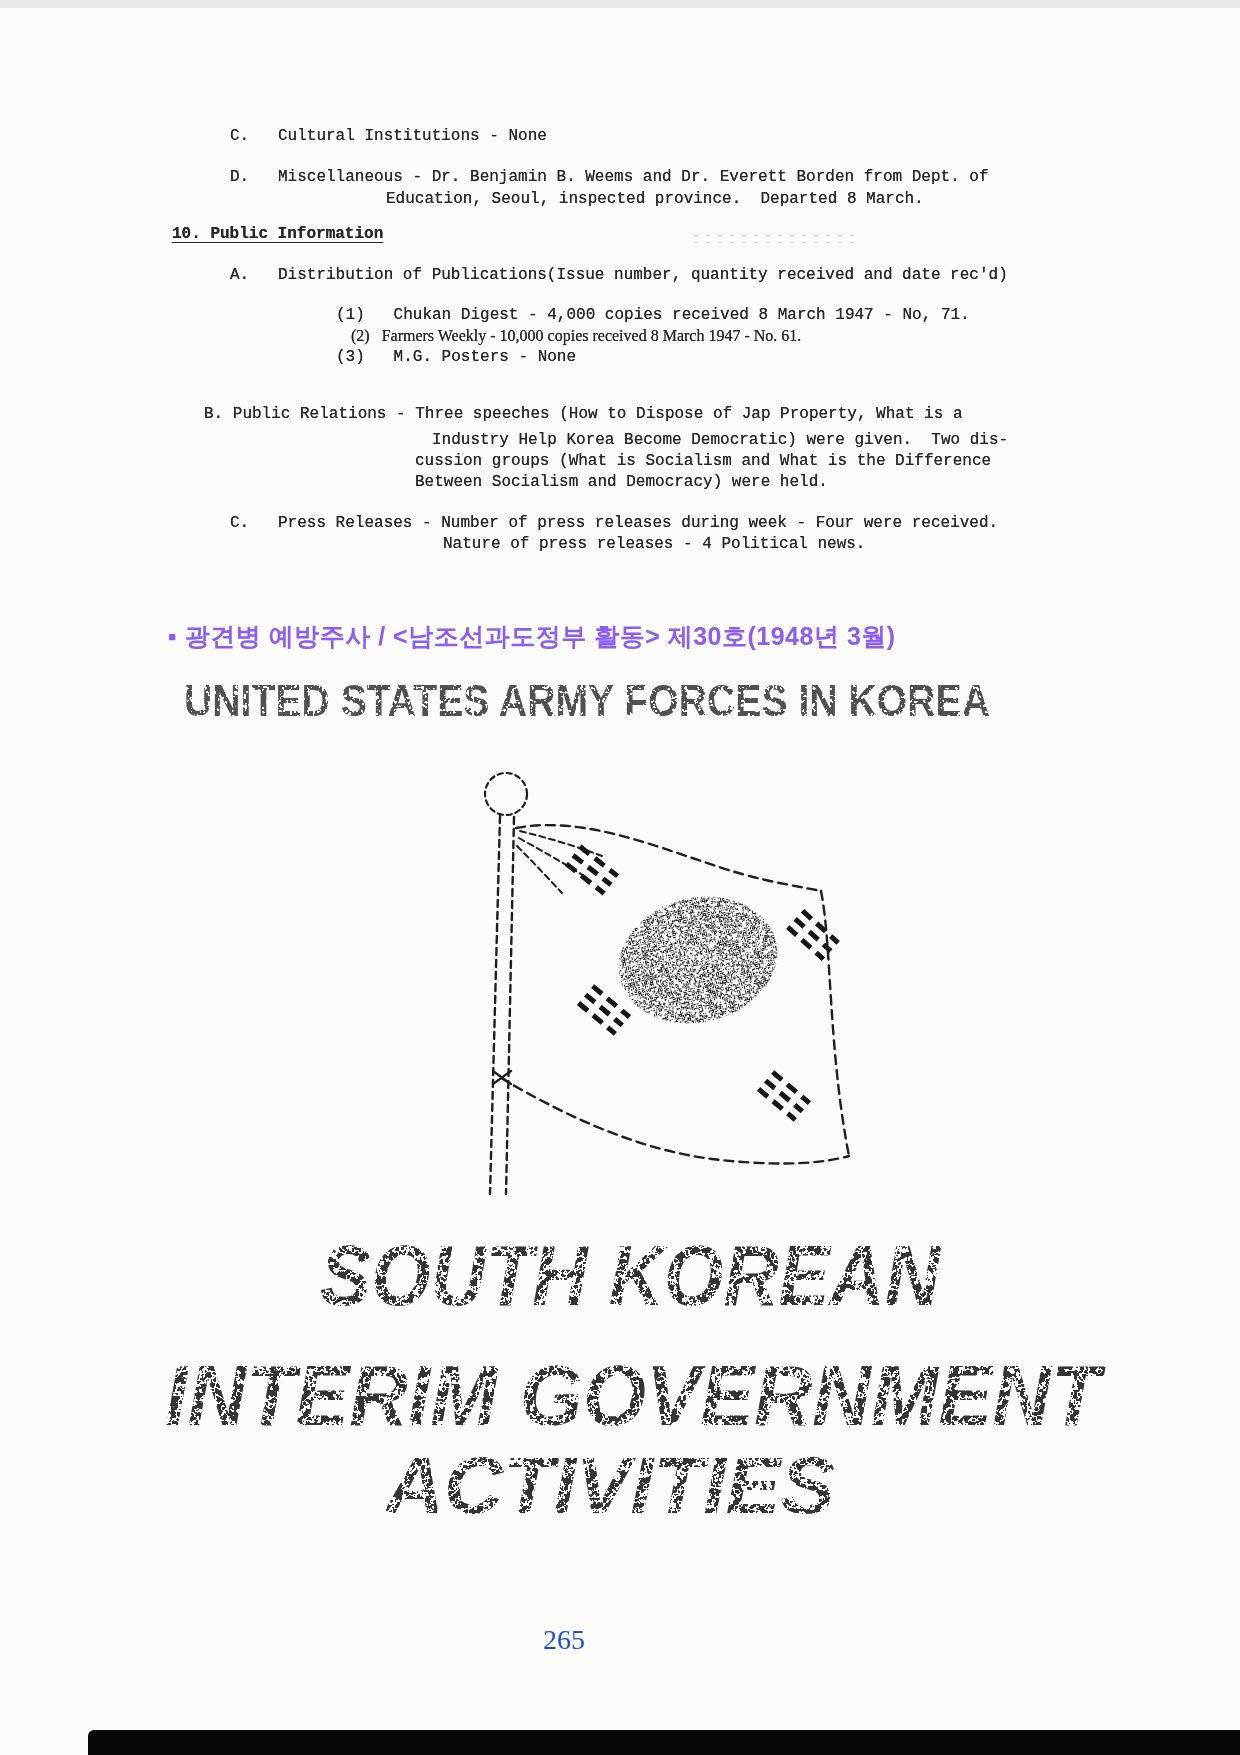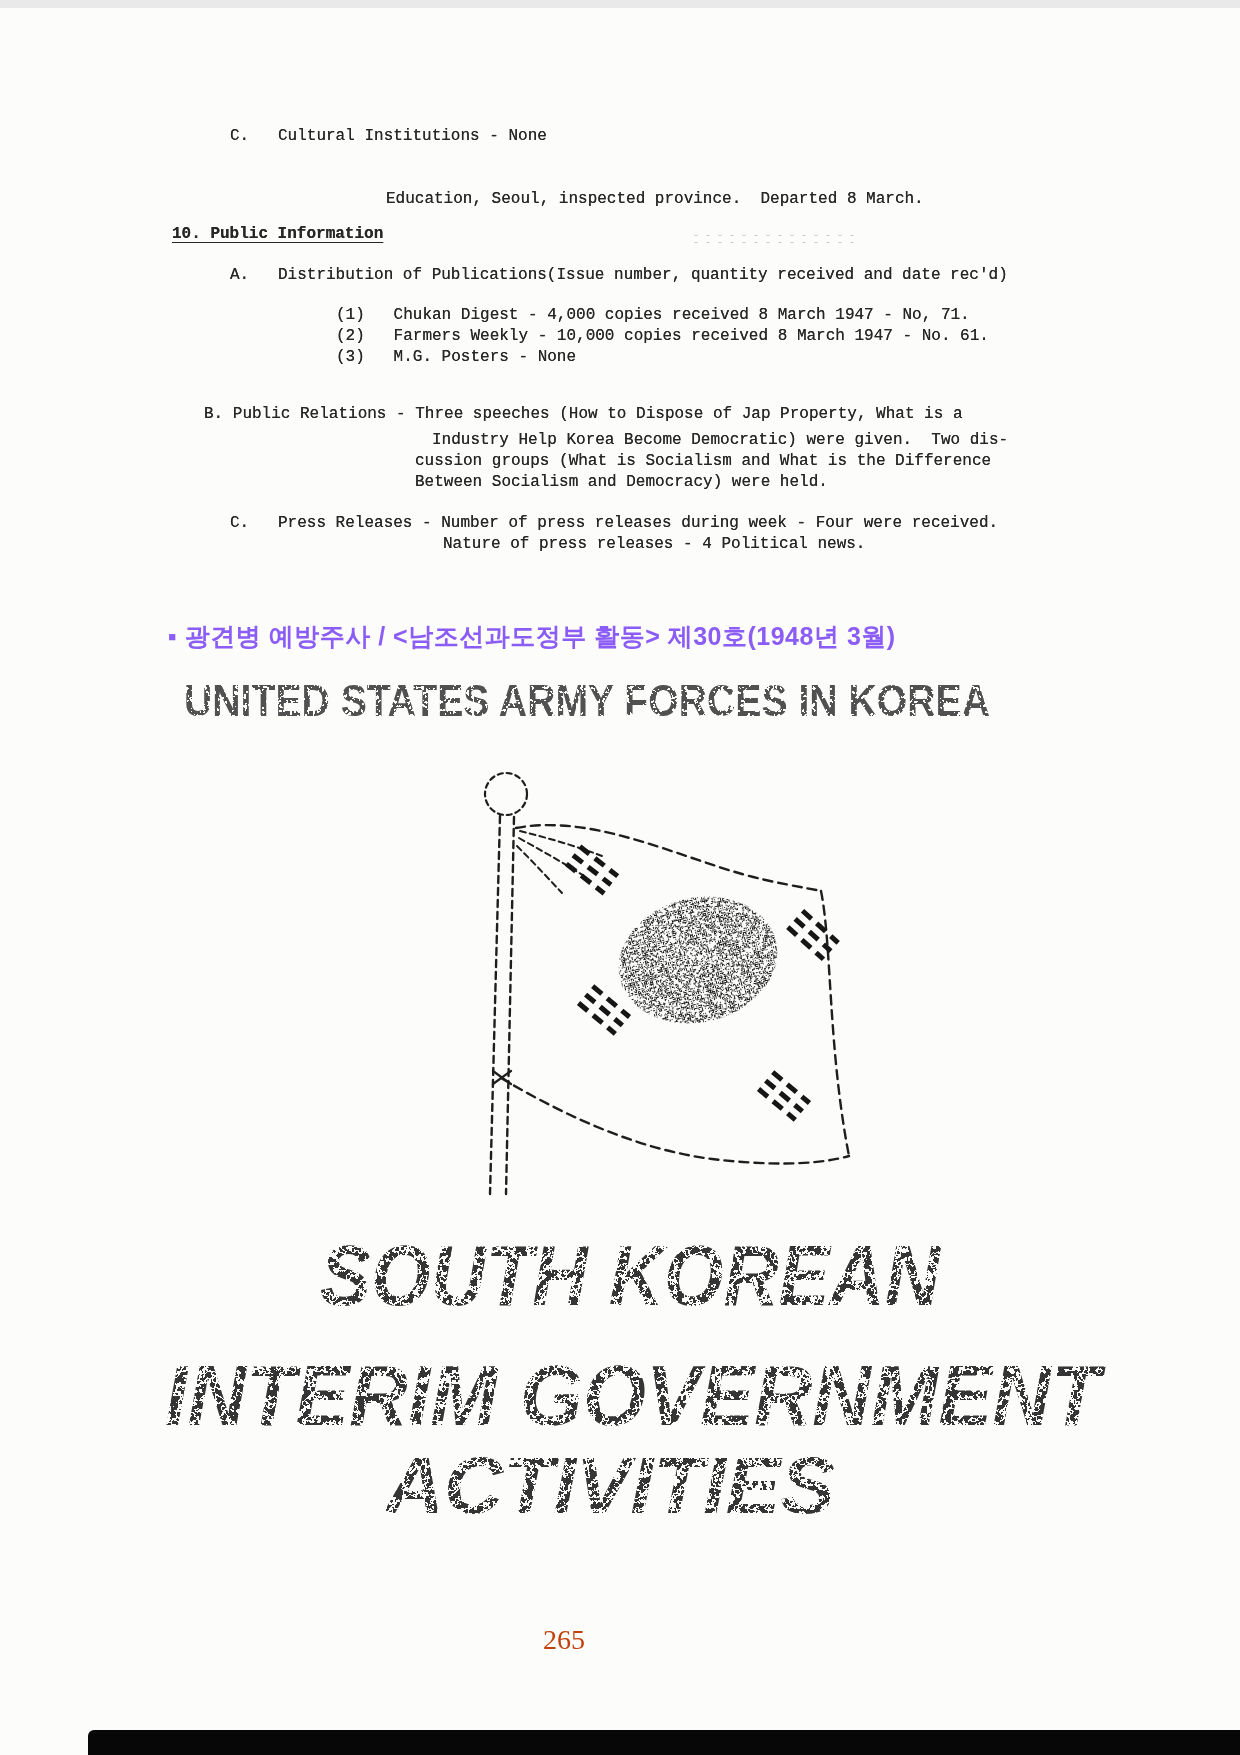--- a/index.html
+++ b/index.html
@@ -14,21 +14,21 @@
     font-family:"Liberation Mono","DejaVu Sans Mono",monospace;
     font-size:16px;line-height:20px;color:#272727;white-space:pre;
     text-shadow:0 0 .5px rgba(25,25,25,.85);
   }
   .l-c  {left:230px;top:118px;}
   .l-d1 {left:230px;top:159px;}
   .l-d2 {left:386px;top:181px;}
   .l-h  {left:172px;top:216px;font-weight:bold;text-decoration:underline;text-underline-offset:4px;}
   .l-a  {left:230px;top:257px;}
   .l-p1 {left:336px;top:297px;}
-  .l-p2 {left:336px;top:318px;}
+  .l-p2 {left:351px;top:318px;font-family:Liberation Serif, serif;}
   .l-p3 {left:336px;top:339px;}
   .l-b1 {left:204px;top:396px;}
   .l-b2 {left:415px;top:401px;}
   .l-b3 {left:432px;top:422px;font-family:Liberation Mono, monospace;}
   .l-b4 {left:415px;top:443px;}
   .l-b5 {left:415px;top:464px;}
   .l-r1 {left:230px;top:505px;}
   .l-r2 {left:443px;top:526px;}
   
   .smudge{
@@ -37,34 +37,35 @@
     background-size:12px 7px;filter:blur(.6px);opacity:.8;
   }
   
   .caption{
     position:absolute;left:168px;top:612px;
     font-family:"Liberation Sans","DejaVu Sans",sans-serif;
     font-size:25px;font-weight:bold;color:#8b5cf6;letter-spacing:.5px;white-space:pre;
   }
   .pagenum{
     position:absolute;left:0;top:1616px;width:1128px;text-align:center;
-    font-family:"Liberation Serif",serif;font-size:28px;color:#c2410c;
+    font-family:"Liberation Serif",serif;font-size:28px;color:#1d4ed8;
   }
   .bottombar{
     position:absolute;left:88px;top:1722px;width:1152px;height:33px;
     background:#070707;border-radius:6px 0 0 2px;
   }
   .abs{position:absolute;}
 </style>
 </head>
 <body>
 
 <div class="page">
 
   <div class="tw l-c">C.   Cultural Institutions - None</div>
+  <div class="tw l-d1">D.   Miscellaneous - Dr. Benjamin B. Weems and Dr. Everett Borden from Dept. of</div>
   <div class="tw l-d2">Education, Seoul, inspected province.  Departed 8 March.</div>
   <div class="tw l-h">10. Public Information</div>
   <div class="smudge"></div>
   <div class="tw l-a">A.   Distribution of Publications(Issue number, quantity received and date rec'd)</div>
   <div class="tw l-p1">(1)   Chukan Digest - 4,000 copies received 8 March 1947 - No, 71.</div>
   <div class="tw l-p2">(2)   Farmers Weekly - 10,000 copies received 8 March 1947 - No. 61.</div>
   <div class="tw l-p3">(3)   M.G. Posters - None</div>
   <div class="tw l-b1">B. Public Relations - Three speeches (How to Dispose of Jap Property, What is a</div>
   <div class="tw l-b3">Industry Help Korea Become Democratic) were given.  Two dis-</div>
   <div class="tw l-b4">cussion groups (What is Socialism and What is the Difference</div>

